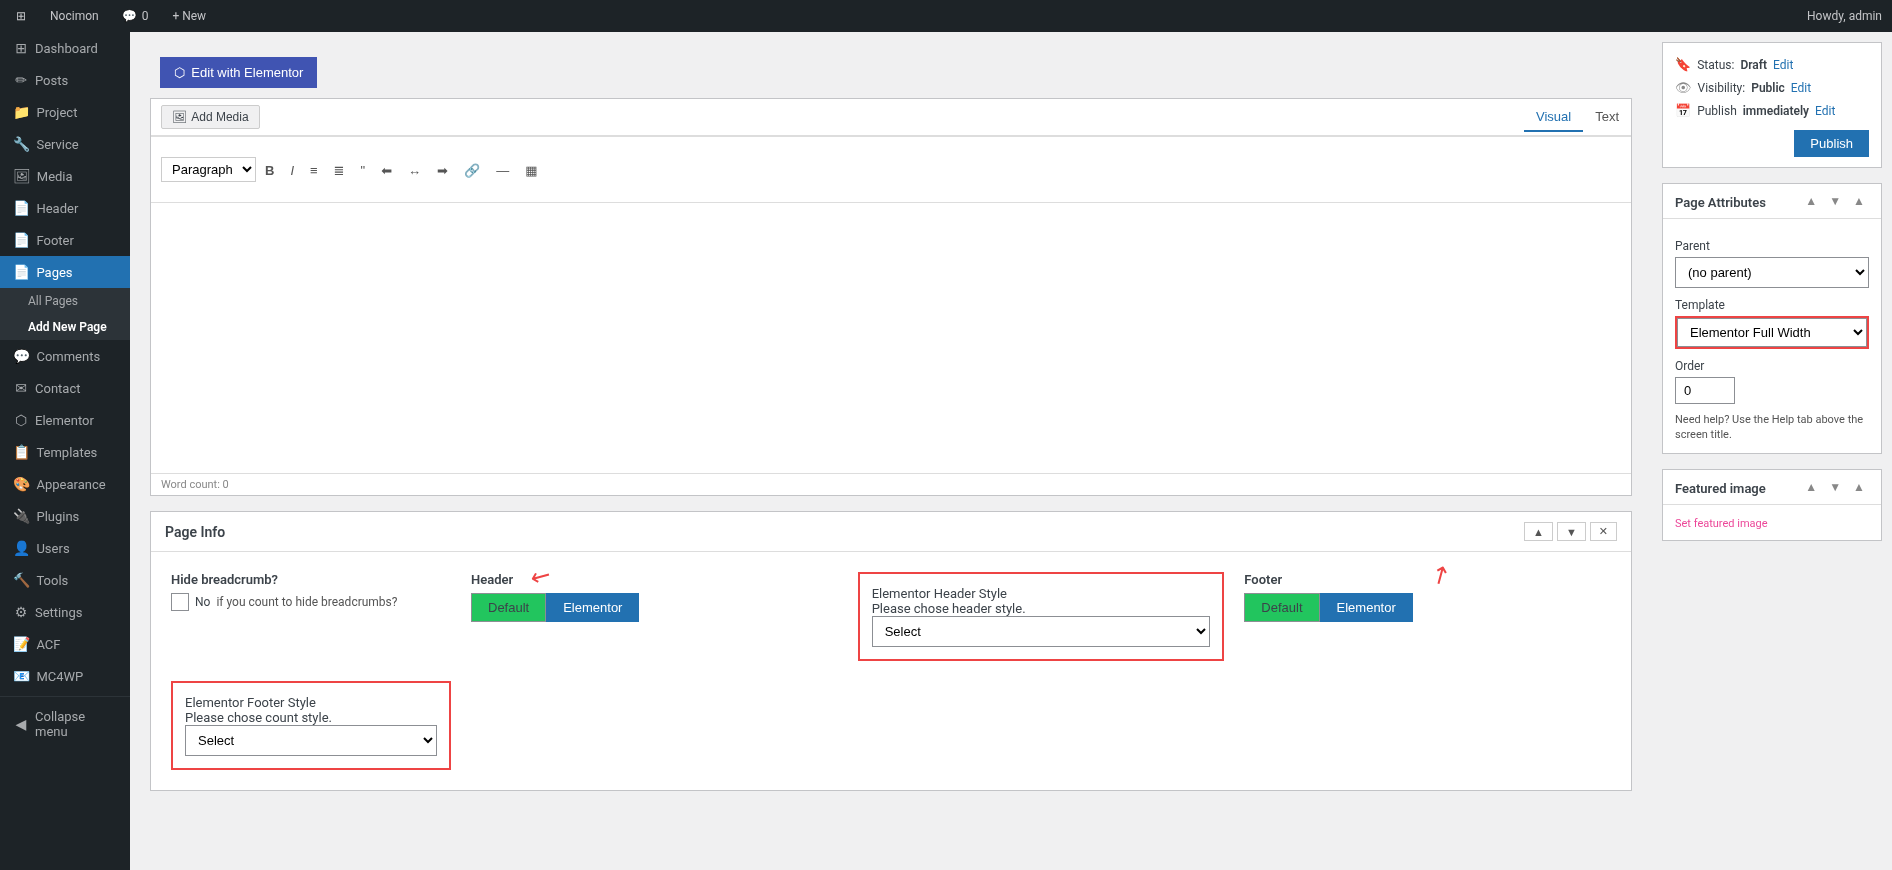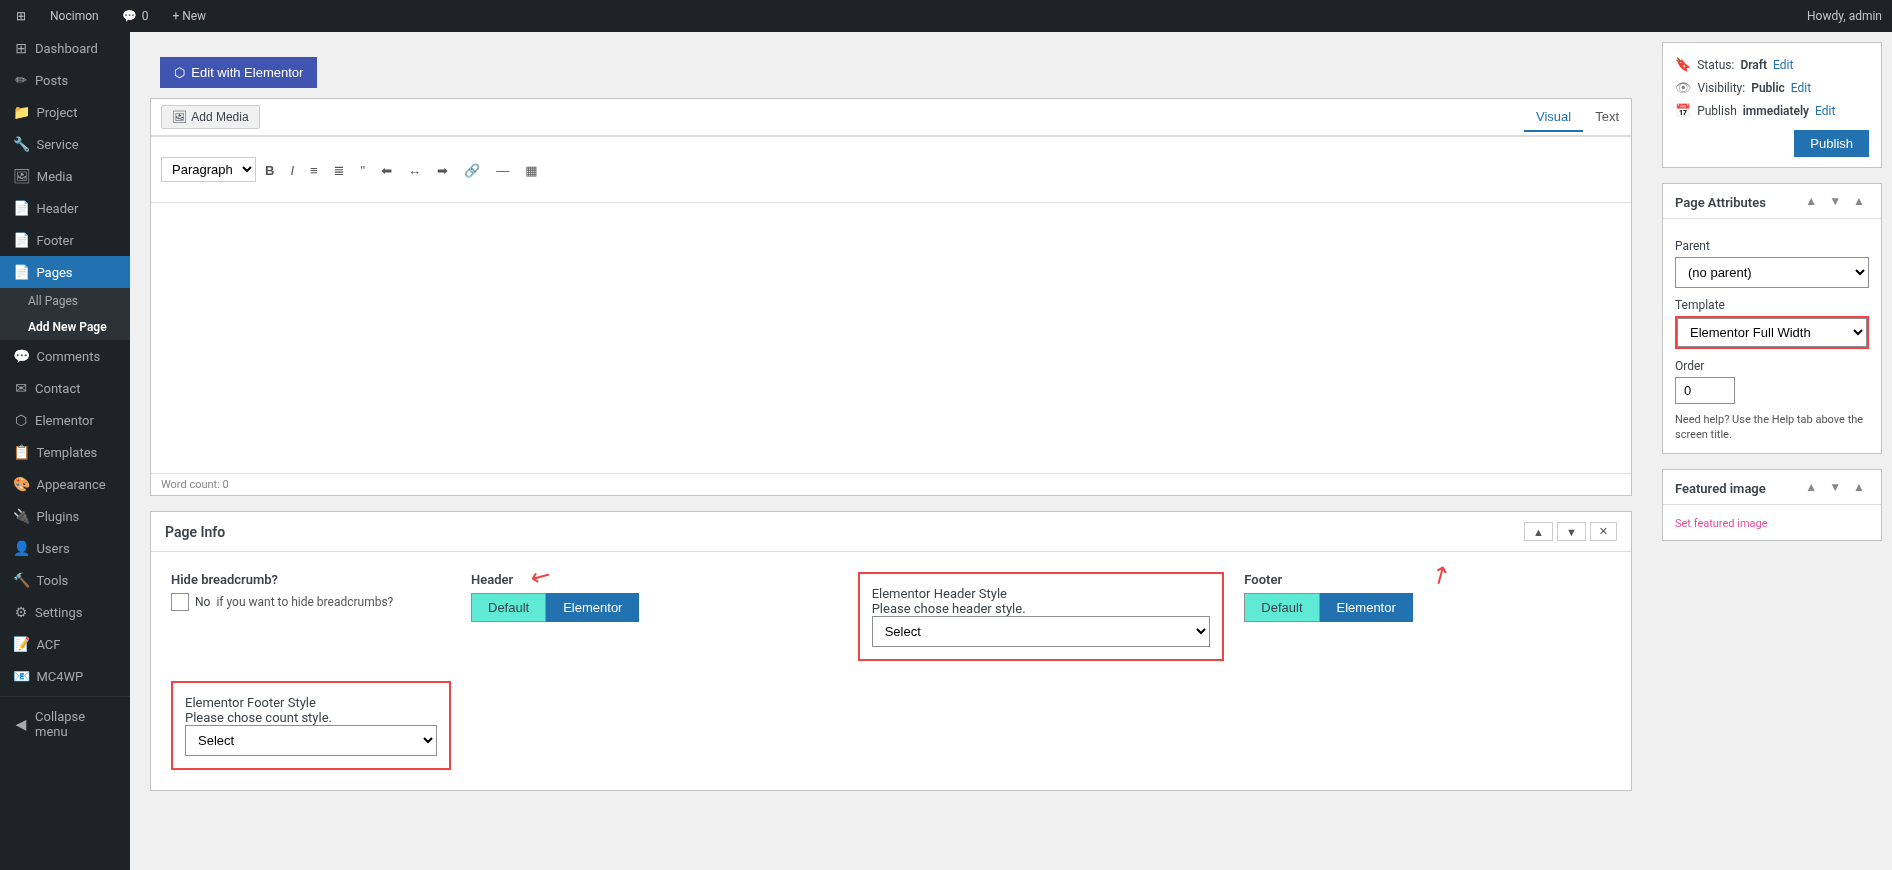--- a/index.html
+++ b/index.html
@@ -191,21 +191,21 @@
     }
     .breadcrumb-label { font-size: 12px; color: #3c434a; }
 
     .btn-group { display: flex; gap: 0; }
     .btn-default, .btn-elementor {
       padding: 6px 16px;
       border: 1px solid #8c8f94;
       cursor: pointer;
       font-size: 13px;
     }
-    .btn-default { background: #5eead4; color: #3c434a; }
+    .btn-default { background: #22c55e; color: #3c434a; }
     .btn-elementor { background: #2271b1; color: #fff; border-color: #2271b1; }
 
     .select-dropdown {
       width: 100%;
       padding: 6px 8px;
       border: 1px solid #8c8f94;
       background: #fff;
       font-size: 13px;
       appearance: auto;
       cursor: pointer;
@@ -490,21 +490,21 @@
 
       <div style="position:absolute; top:50px; right:180px; color:#e44; font-size:24px; transform:rotate(150deg); pointer-events:none;">↙</div>
 
       <div class="page-info-grid">
 
         <div class="field-group">
           <label>Hide breadcrumb?</label>
           <div class="breadcrumb-row">
             <div class="breadcrumb-checkbox"></div>
             <span class="breadcrumb-label">No</span>
-            <span style="font-size:12px; color:#555;">if you want to hide breadcrumbs?</span>
+            <span style="font-size:12px; color:#555;">if you count to hide breadcrumbs?</span>
           </div>
         </div>
 
         <div class="field-group">
           <label>Header</label>
           <div class="btn-group">
             <button class="btn-default">
               <span>Default</span>
             </button>
             <button class="btn-elementor">

